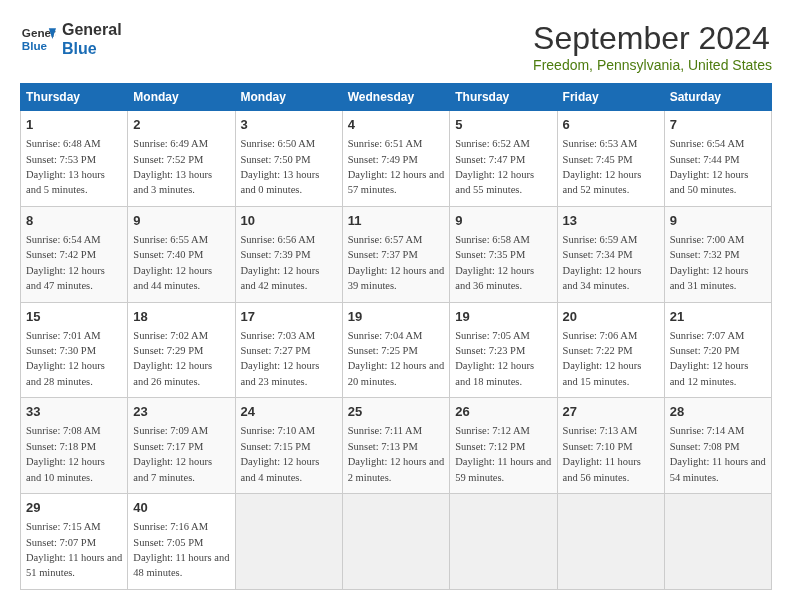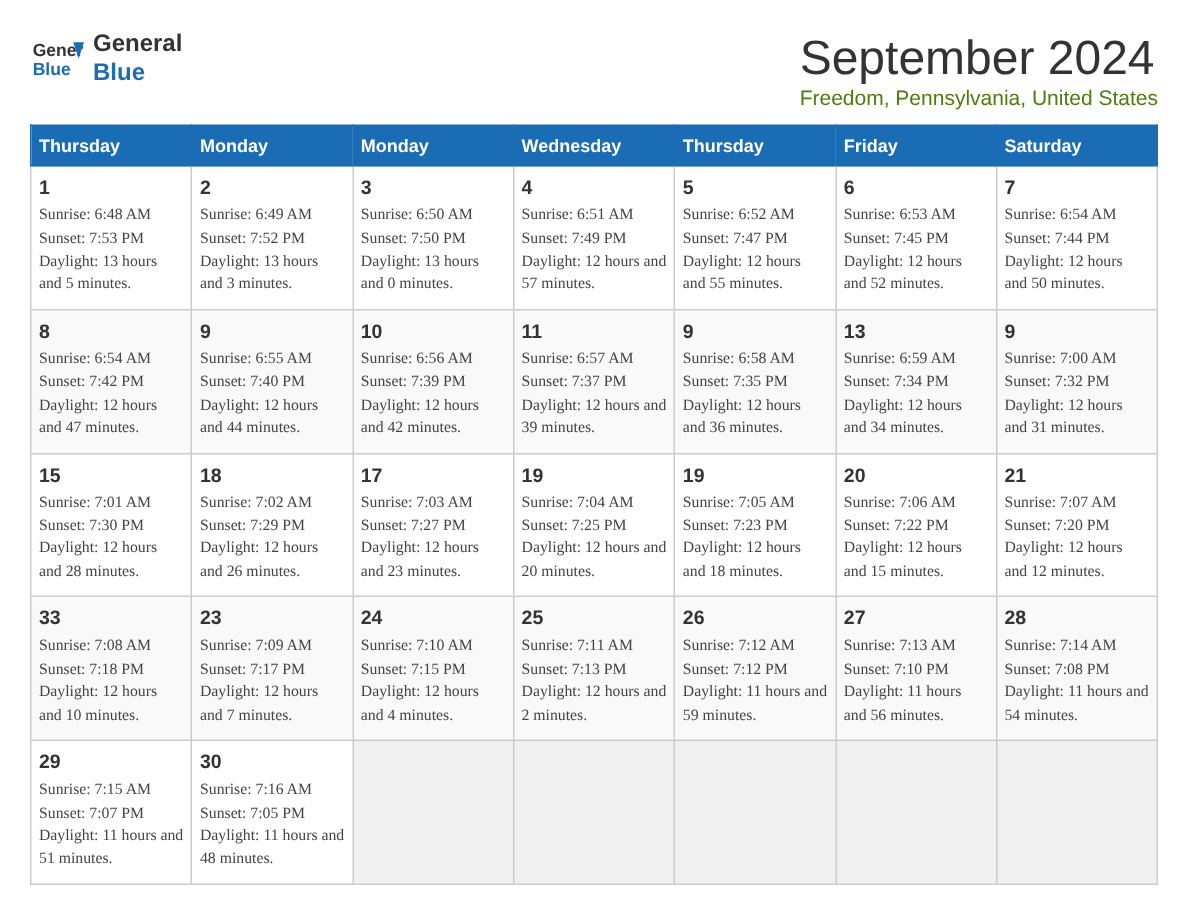--- a/index.html
+++ b/index.html
@@ -236,21 +236,21 @@
         <span class="day-number">28</span>
         <span class="day-info">Sunrise: 7:14 AM<br>Sunset: 7:08 PM<br>Daylight: 11 hours and 54 minutes.</span>
       </td>
       </tr>
       <tr>
         <td>
         <span class="day-number">29</span>
         <span class="day-info">Sunrise: 7:15 AM<br>Sunset: 7:07 PM<br>Daylight: 11 hours and 51 minutes.</span>
       </td>
         <td>
-        <span class="day-number">30</span>
+        <span class="day-number">40</span>
         <span class="day-info">Sunrise: 7:16 AM<br>Sunset: 7:05 PM<br>Daylight: 11 hours and 48 minutes.</span>
       </td>
         <td class="empty-cell"></td>
         <td class="empty-cell"></td>
         <td class="empty-cell"></td>
         <td class="empty-cell"></td>
         <td class="empty-cell"></td>
       </tr>
     </tbody>
 </table>

